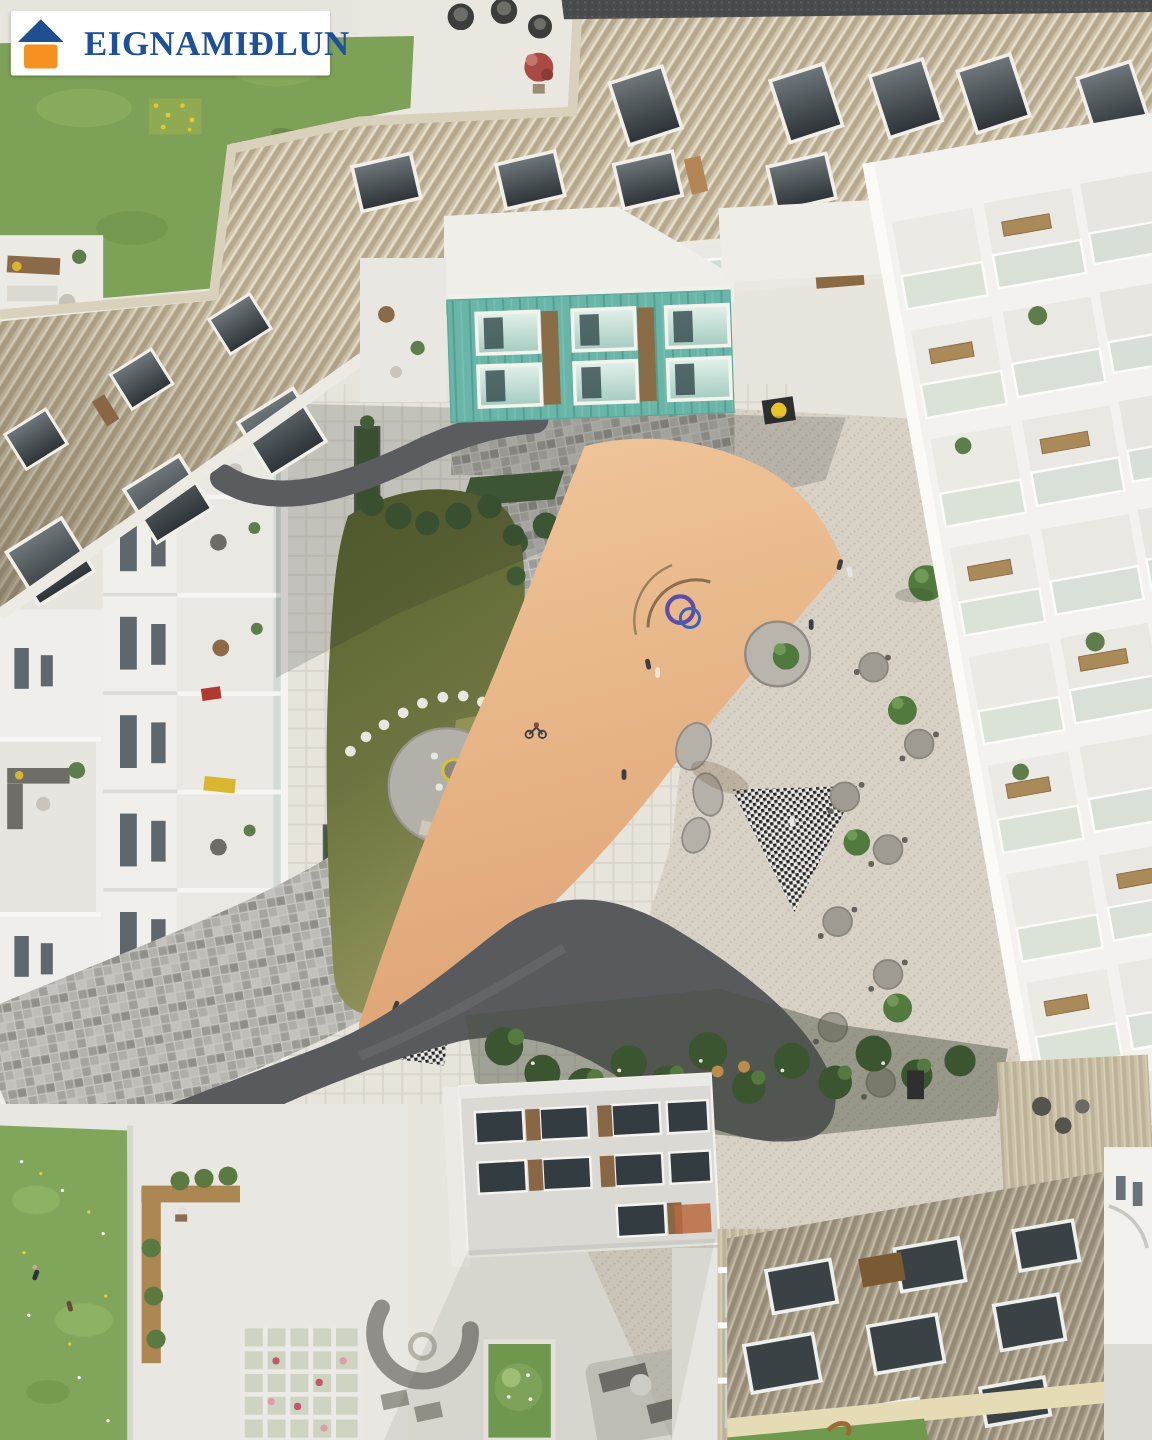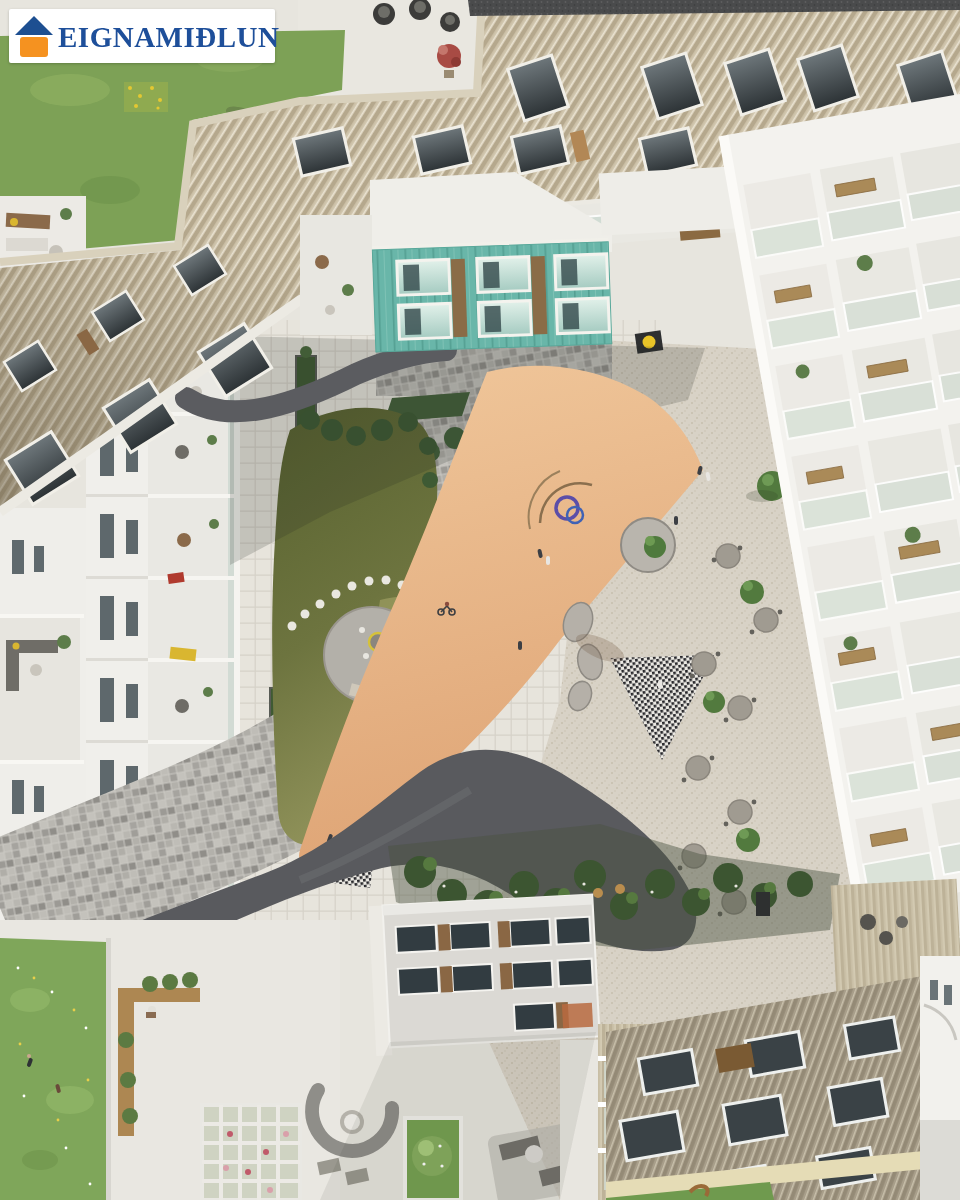--- a/index.html
+++ b/index.html
@@ -1,19 +1,19 @@
 <!DOCTYPE html>
 <html><head>
 <meta charset="utf-8">
 <style>
   html,body{margin:0;padding:0;background:#d9d6cf;}
   .stage{position:relative;width:960px;height:1200px;overflow:hidden;font-family:"Liberation Sans",sans-serif;}
   .stage svg{position:absolute;left:0;top:0;display:block;}
   .logo{position:absolute;left:9px;top:9px;width:266px;height:54px;background:#ffffff;border-radius:2px;
-        display:flex;align-items:center;gap:4px;padding-left:5px;box-sizing:border-box;
+        display:flex;align-items:center;gap:16px;padding-left:5px;box-sizing:border-box;
         box-shadow:0 1px 3px rgba(0,0,0,.22);}
   .logo-icon{width:40px;height:42px;position:relative;flex:0 0 auto;}
   .logo-roof{position:absolute;left:1px;top:1px;width:0;height:0;
              border-left:19px solid transparent;border-right:19px solid transparent;
              border-bottom:19px solid #1d4f91;}
   .logo-body{position:absolute;left:6px;top:22px;width:28px;height:20px;background:#f59220;border-radius:3px;}
   .logo-text{font-family:"Liberation Serif",serif;font-weight:700;font-size:29px;color:#1e4f9a;
              letter-spacing:.5px;white-space:nowrap;transform:translateY(1px);}
 </style>
 </head>

